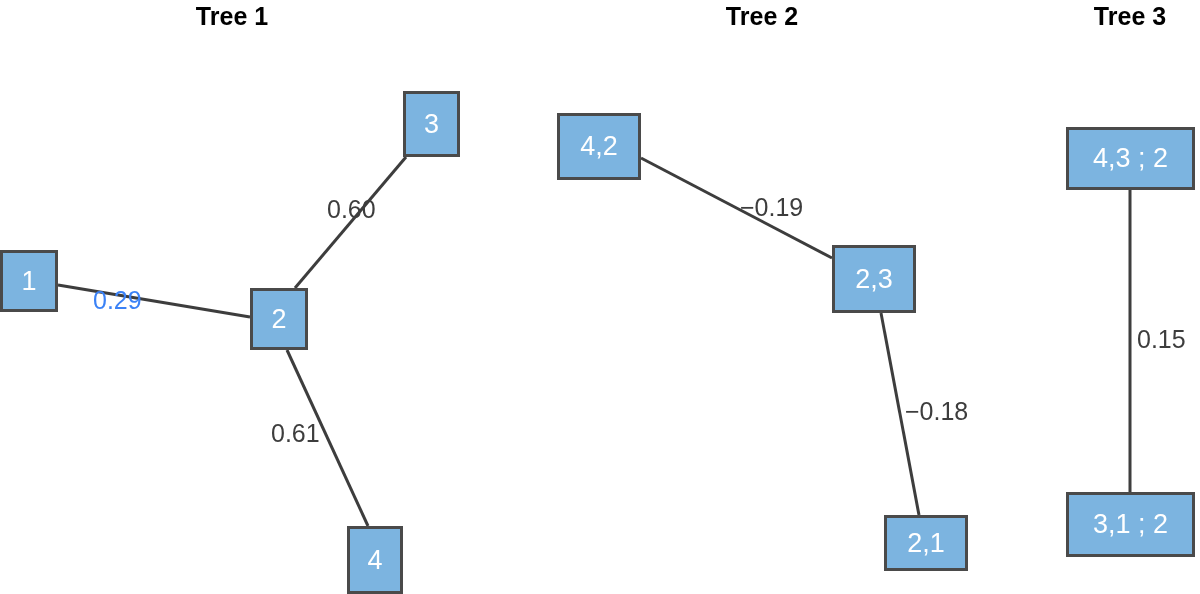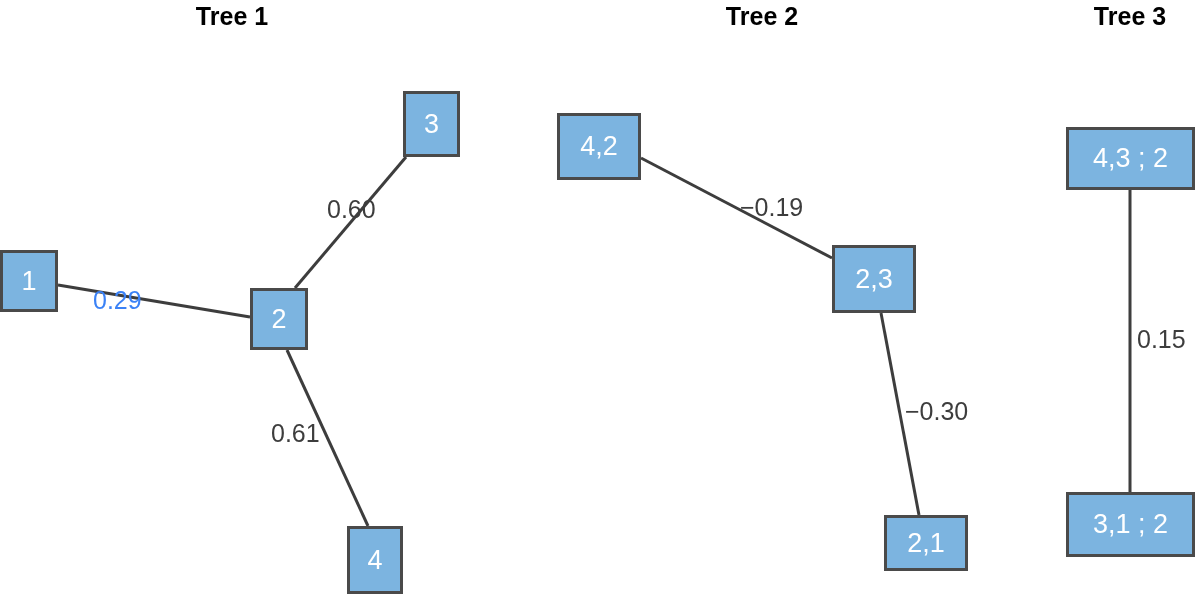--- a/index.html
+++ b/index.html
@@ -92,16 +92,16 @@
       <div class="node" style="left: 832px; top: 245px; width: 84px; height: 68px; background: rgb(124, 180, 224); border-color: rgb(74, 74, 74); color: rgb(255, 255, 255);">2,3</div>
       <div class="node" style="left: 884px; top: 515px; width: 84px; height: 56px; background: rgb(124, 180, 224); border-color: rgb(74, 74, 74); color: rgb(255, 255, 255);">2,1</div>
       <div class="node" style="left: 1066px; top: 127px; width: 129px; height: 63px; background: rgb(124, 180, 224); border-color: rgb(74, 74, 74); color: rgb(255, 255, 255);">4,3 ; 2</div>
       <div class="node" style="left: 1066px; top: 492px; width: 129px; height: 65px; background: rgb(124, 180, 224); border-color: rgb(74, 74, 74); color: rgb(255, 255, 255);">3,1 ; 2</div>
     </div>
   <div id="labels-layer">
       <div class="edge-label" style="left: 93px; top: 288px; color: #3b82f6;">0.29</div>
       <div class="edge-label" style="left: 327px; top: 197px; color: rgb(61, 61, 61);">0.60</div>
       <div class="edge-label" style="left: 271px; top: 421px; color: rgb(61, 61, 61);">0.61</div>
       <div class="edge-label" style="left: 740px; top: 195px; color: rgb(61, 61, 61);">−0.19</div>
-      <div class="edge-label" style="left: 905px; top: 399px; color: rgb(61, 61, 61);">−0.30</div>
+      <div class="edge-label" style="left: 905px; top: 399px; color: rgb(61, 61, 61);">−0.18</div>
       <div class="edge-label" style="left: 1137px; top: 327px; color: rgb(61, 61, 61);">0.15</div>
     </div>
 </div>
 
 </body></html>

